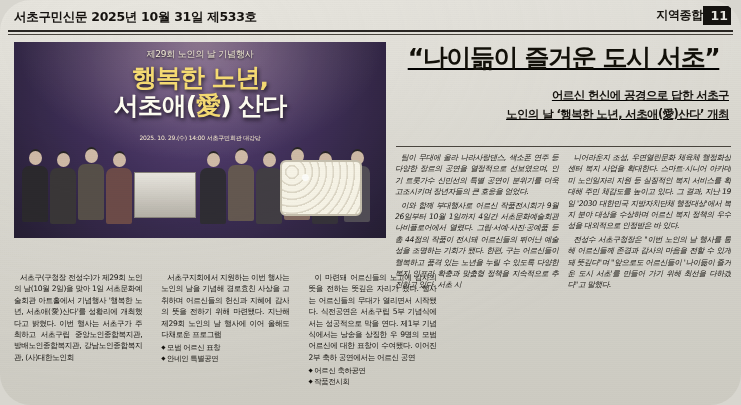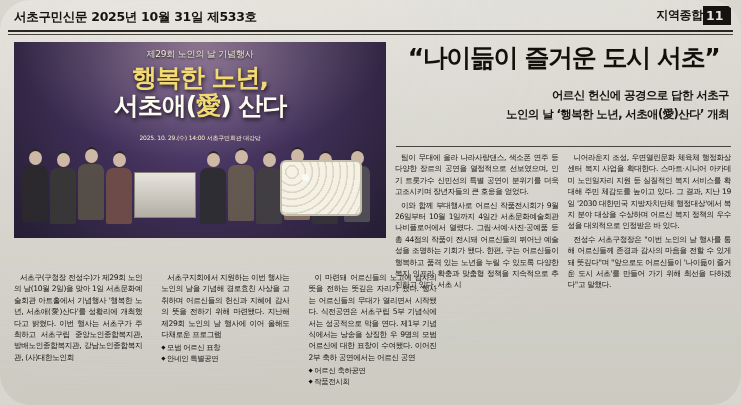--- a/index.html
+++ b/index.html
@@ -64,21 +64,21 @@
     font-weight: bold;
     color: #17140f;
     font-family: "DejaVu Sans", sans-serif;
     letter-spacing: -0.3px;
   }
   .page-num {
     display: inline-block;
     min-width: 22px;
     height: 19px;
     line-height: 19px;
-    text-align: left;
+    text-align: right;
     background: #151310;
     color: #efeee8;
     font-size: 12.5px;
     font-weight: bold;
     padding: 0 3px;
     font-family: "DejaVu Sans", sans-serif;
   }
   .rule {
     position: absolute;
     left: 8px;
@@ -214,20 +214,21 @@
     color: #1b1916;
     letter-spacing: -0.3px;
     font-family: "DejaVu Sans", sans-serif;
   }
   
   .headline-area {
     position: absolute;
     left: 398px;
     top: 44px;
     right: 12px;
+    text-decoration: underline;
   }
   .headline {
     font-size: 25px;
     font-weight: bold;
     letter-spacing: -1.4px;
     color: #121009;
     text-align: center;
     font-family: "DejaVu Sans", sans-serif;
     line-height: 1.15;
   }
@@ -287,20 +288,21 @@
     vertical-align: 1px;
   }
   .col-right-wrap {
     position: absolute;
     right: 10px;
     top: 152px;
     width: 336px;
     bottom: 8px;
     display: flex;
     gap: 9px;
+    font-style: italic;
   }
 </style>
 </head>
 <body>
 
 <div class="page">
 
   <div class="masthead">
     <div class="masthead-left">서초구민신문 2025년 10월 31일 제533호</div>
     <div class="masthead-right">

